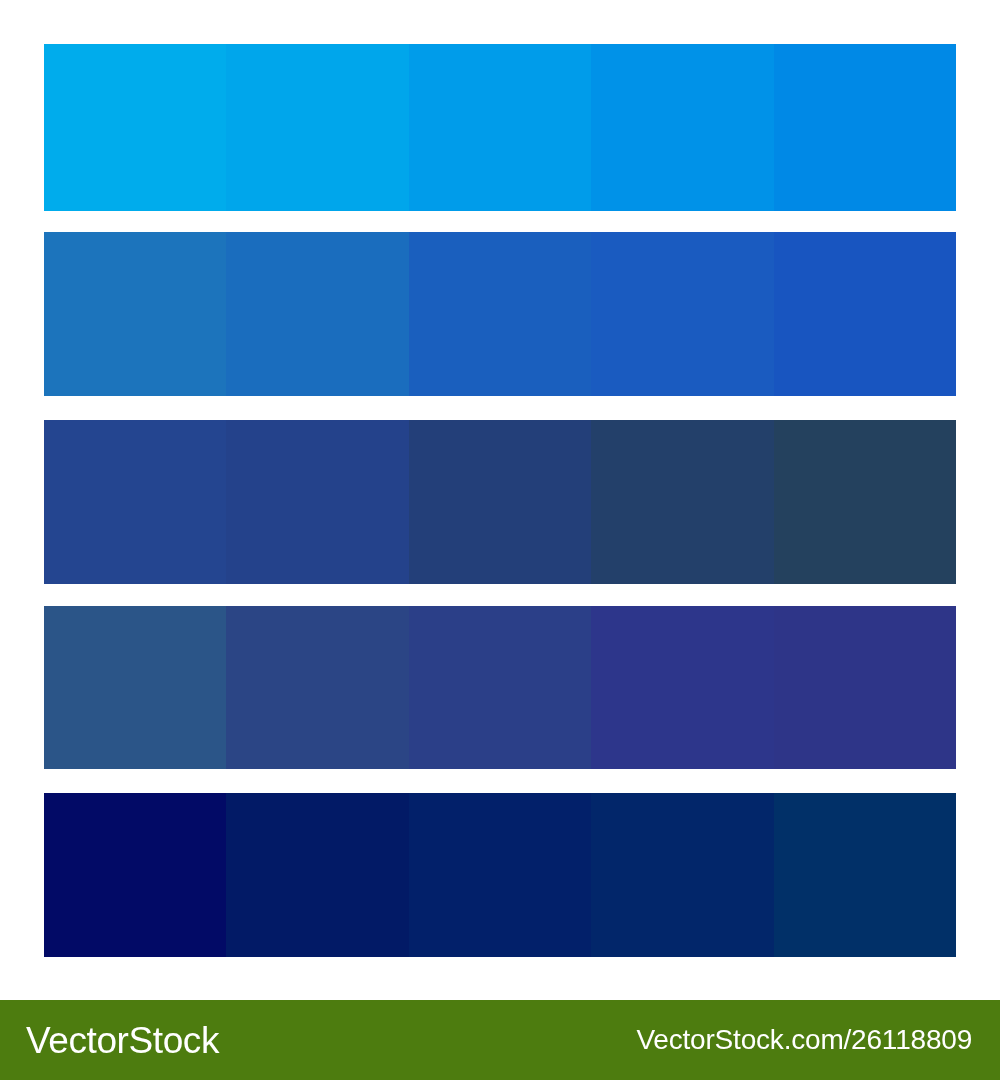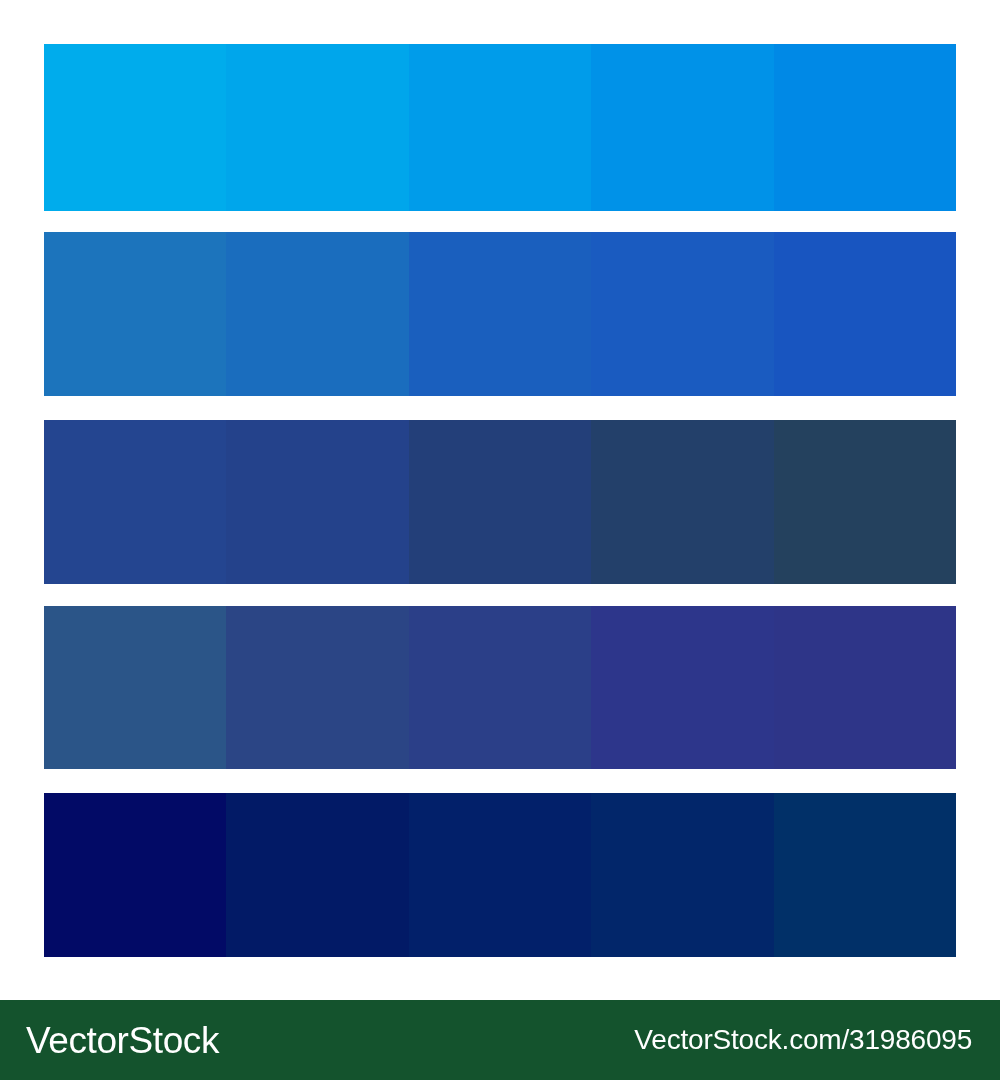--- a/index.html
+++ b/index.html
@@ -119,16 +119,16 @@
   <div class="swatch-row" id="swatch-row-5">
     <div class="swatch-cell" style="background-color: rgb(2, 10, 102);"></div>
     <div class="swatch-cell" style="background-color: rgb(2, 26, 102);"></div>
     <div class="swatch-cell" style="background-color: rgb(2, 32, 106);"></div>
     <div class="swatch-cell" style="background-color: rgb(2, 38, 106);"></div>
     <div class="swatch-cell" style="background-color: rgb(1, 48, 104);"></div>
   </div>
 
 </div>
 
-<div id="watermark-bar" style="background: #14532d;">
+<div id="watermark-bar" style="background: #4d7c0f;">
   <div id="watermark-brand" style="color: rgb(255, 255, 255);">VectorStock</div>
-  <div id="watermark-url" style="color: rgb(255, 255, 255);">VectorStock.com/31986095</div>
+  <div id="watermark-url" style="color: rgb(255, 255, 255);">VectorStock.com/26118809</div>
 </div>
 
 </body></html>

